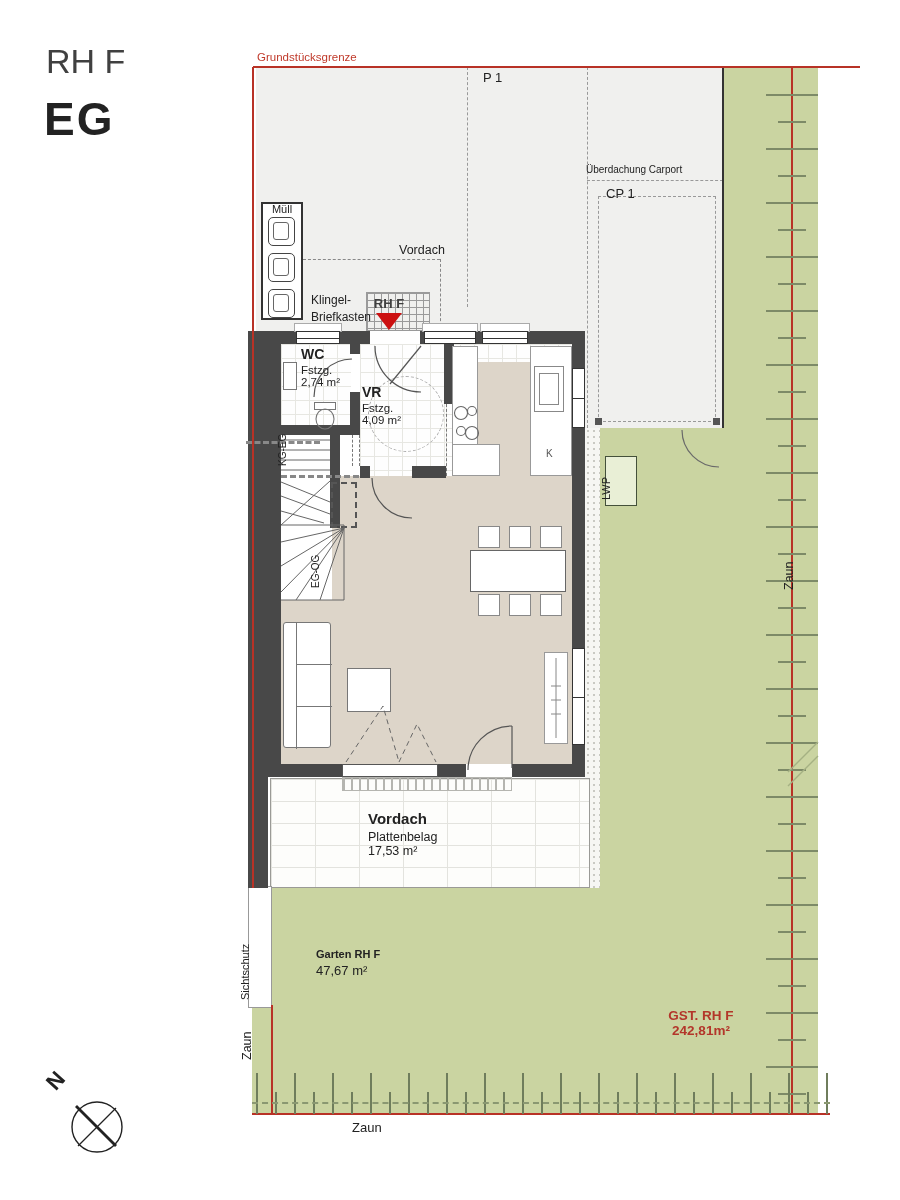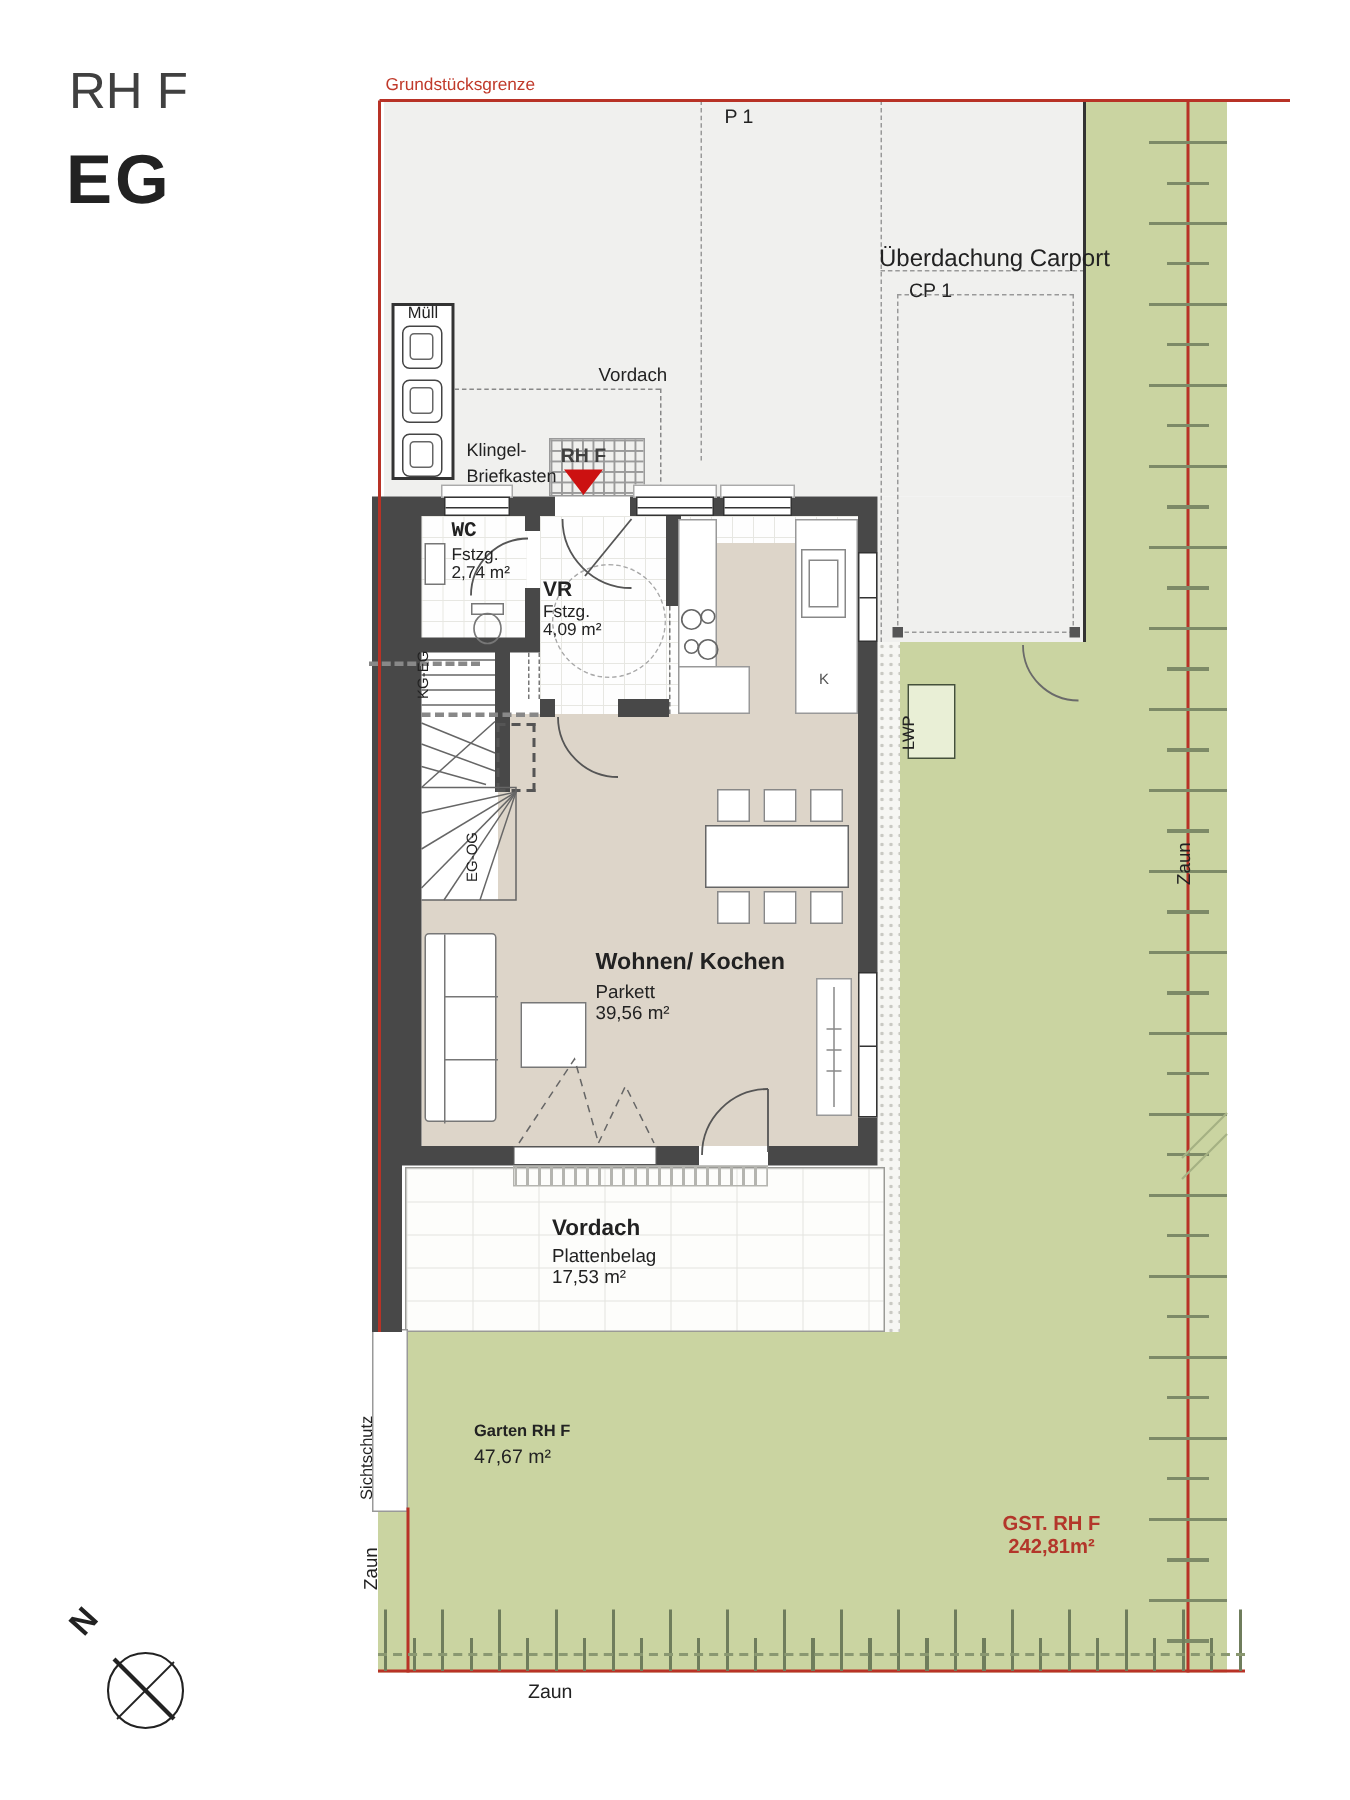--- a/index.html
+++ b/index.html
@@ -214,44 +214,39 @@
       <path d="M76 1106 L116 1146" stroke-width="2.8"></path>
       <path d="M116 1108 L78 1146" stroke-width="1.2"></path>
     </g>
   </svg>
 
   <div class="abs lbl red" style="left:46px;top:42px;font-size:34px;">RH F</div>
   <div class="abs lbl b" style="left:44px;top:92px;font-size:46px;letter-spacing:2px;">EG</div>
 
   <div class="abs lbl" style="left:257px;top:51px;font-size:11.5px;color:#c03a2b;">Grundstücksgrenze</div>
   <div class="abs lbl" style="left:483px;top:70px;font-size:13px;">P 1</div>
-  <div class="abs lbl" style="left:586px;top:164px;font-size:16px;">Überdachung Carport</div>
+  <div class="abs lbl" style="left:586px;top:164px;font-size:10px;">Überdachung Carport</div>
   <div class="abs lbl" style="left:606px;top:186px;font-size:13px;">CP 1</div>
   <div class="abs lbl" style="left:261px;top:203px;width:42px;text-align:center;font-size:11px;">Müll</div>
   <div class="abs lbl" style="left:399px;top:243px;font-size:12.5px;">Vordach</div>
   <div class="abs" style="left:311px;top:292px;font-size:12px;line-height:17px;">
     <div>Klingel-</div>
     <div>Briefkasten</div>
   </div>
 
   <div class="abs" style="left:301px;top:346px;">
-    <div class="b" style="font-size:14px;font-family:Liberation Mono, monospace;">WC</div>
+    <div class="b" style="font-size:14px;">WC</div>
     <div style="font-size:11.5px;margin-top:2px;">Fstzg.</div>
     <div style="font-size:11.5px;">2,74 m²</div>
   </div>
   <div class="abs" style="left:362px;top:384px;">
     <div class="b" style="font-size:14px;">VR</div>
     <div style="font-size:11.5px;margin-top:2px;">Fstzg.</div>
     <div style="font-size:11.5px;">4,09 m²</div>
   </div>
-  <div class="abs" style="left:397px;top:633px;">
-    <div class="b" style="font-size:15.5px;">Wohnen/ Kochen</div>
-    <div style="font-size:12.5px;margin-top:3px;">Parkett</div>
-    <div style="font-size:12.5px;">39,56 m²</div>
-  </div>
   <div class="abs" style="left:368px;top:810px;">
     <div class="b" style="font-size:15px;">Vordach</div>
     <div style="font-size:12.5px;margin-top:3px;">Plattenbelag</div>
     <div style="font-size:12.5px;">17,53 m²</div>
   </div>
 
   <div class="abs vt lbl" style="left:290px;top:452px;font-size:10px;">KG-EG</div>
   <div class="abs vt lbl" style="left:323px;top:574px;font-size:10px;">EG-OG</div>
 
   <div class="abs" style="left:316px;top:948px;">

